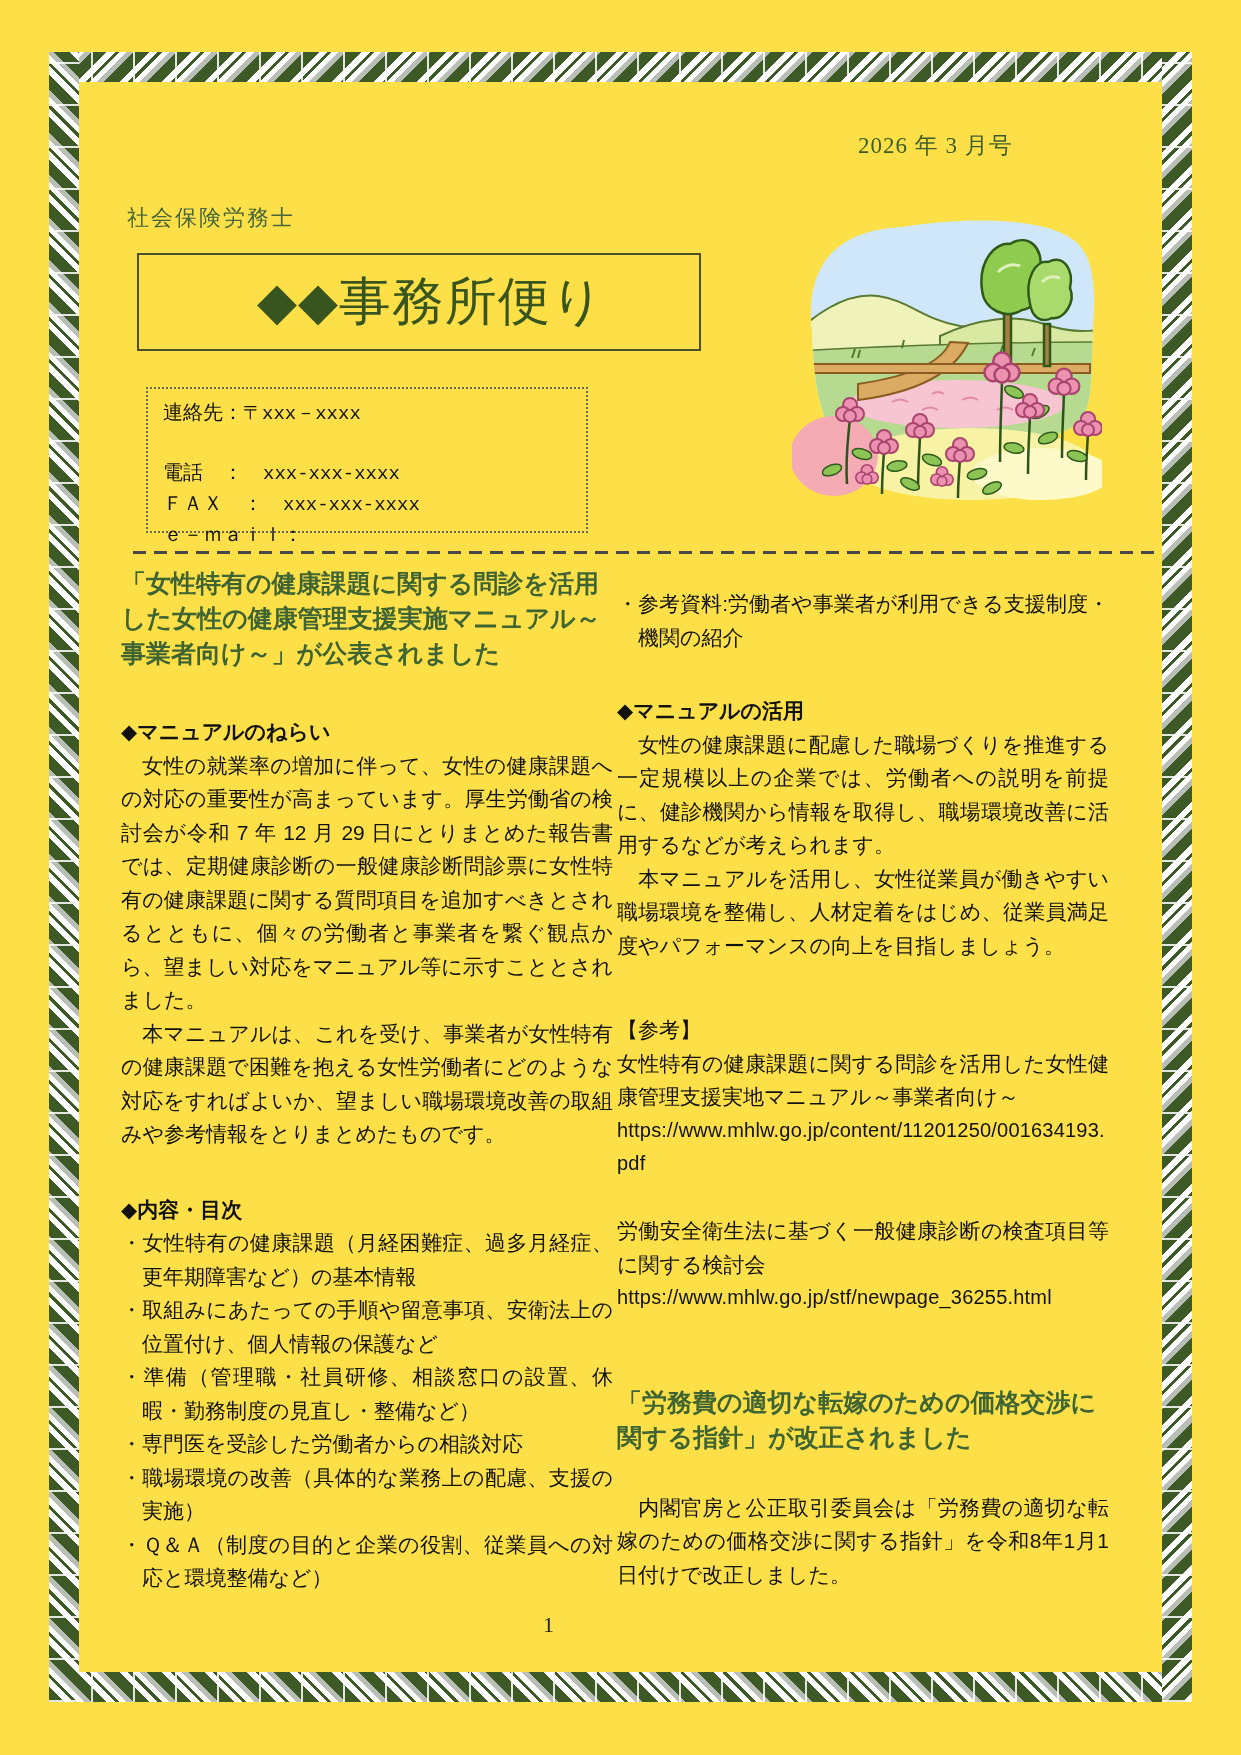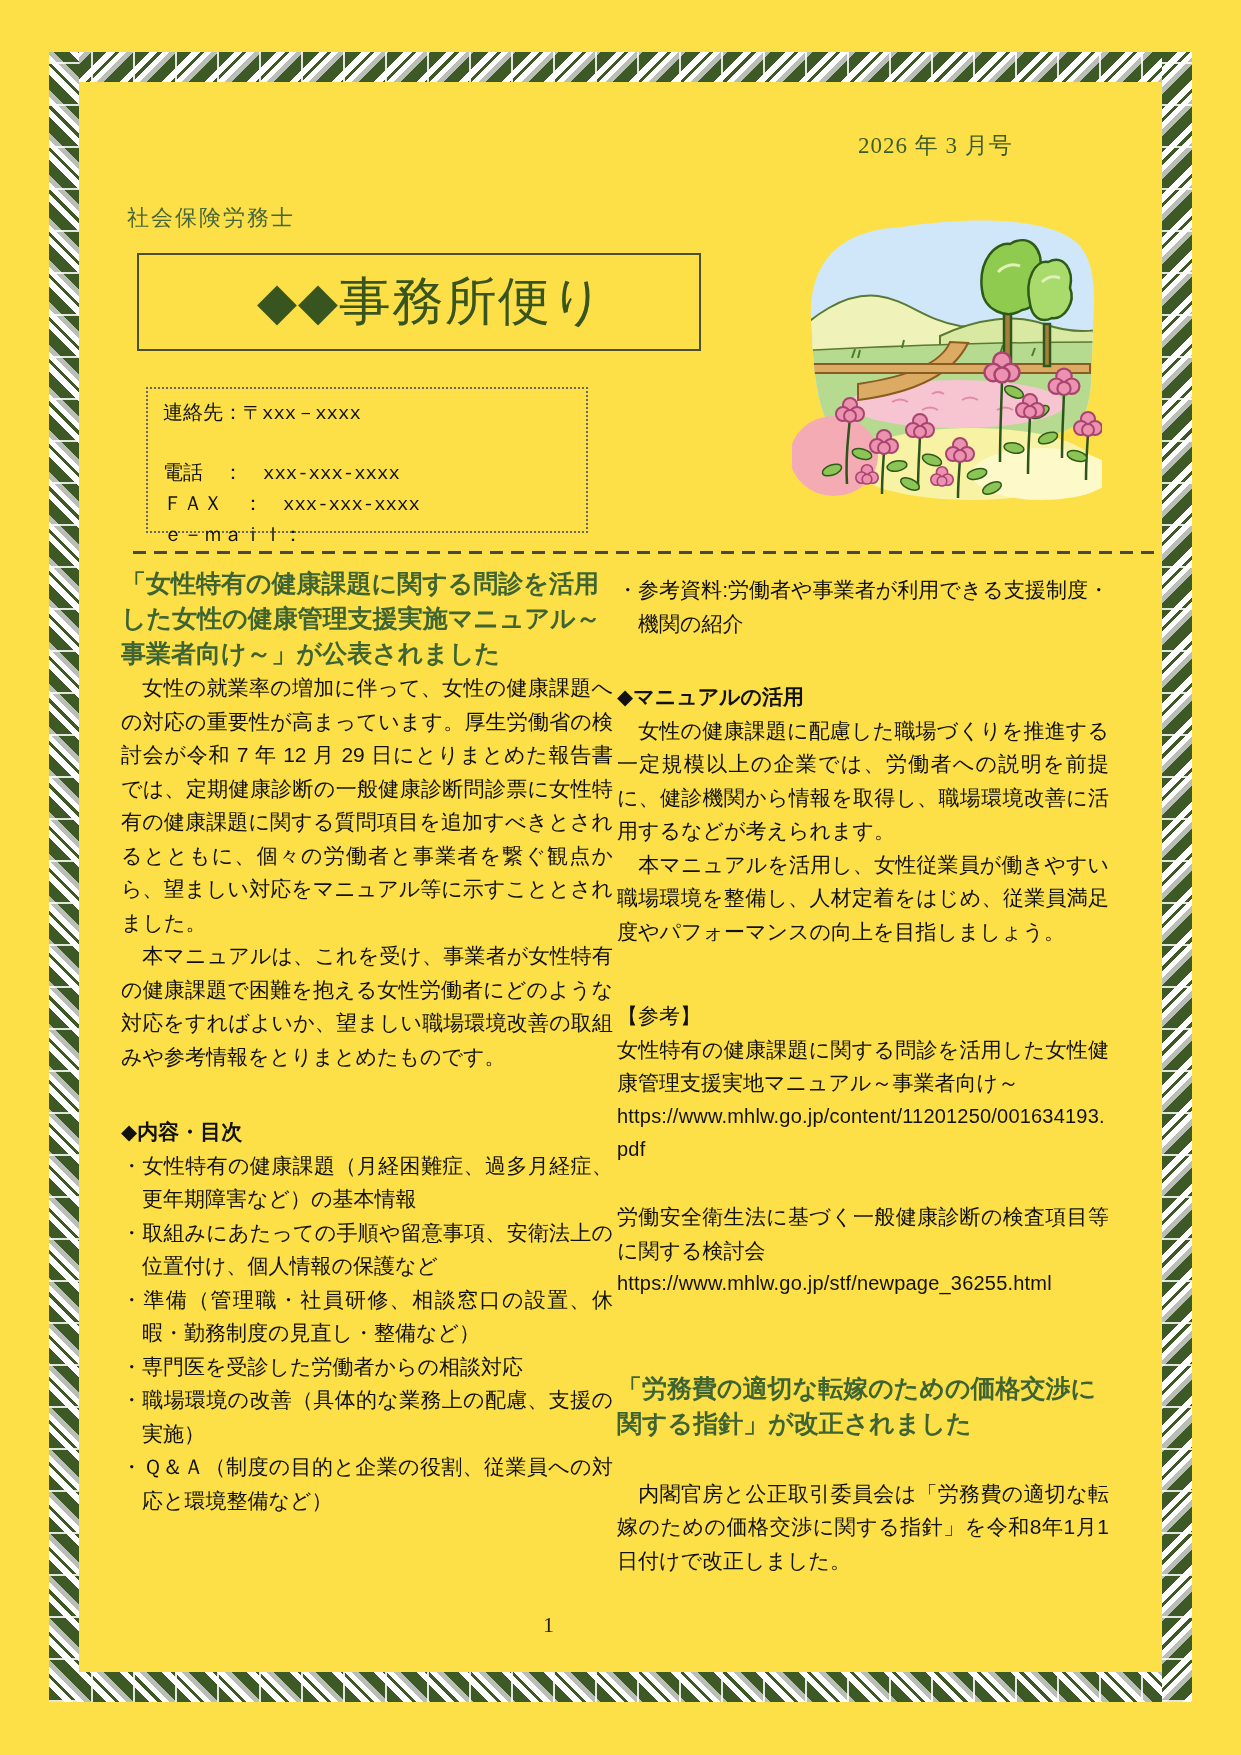--- a/index.html
+++ b/index.html
@@ -50,21 +50,21 @@
   
   .columns{position:absolute;left:121px;top:566px;width:1004px;display:flex;gap:4px;color:#111;}
   .col{width:492px;}
   .article-title{margin:0;font-size:25px;line-height:35px;font-weight:bold;color:#3e6434;}
   .sec-head{font-size:21px;line-height:33.5px;font-weight:bold;}
   .sec1{margin-top:44px;}
   .sec2{margin-top:42px;}
   .sec3{margin-top:40px;}
   .col p{margin:0;font-size:21px;line-height:33.5px;text-align:justify;}
   .toc-item{font-size:21px;line-height:33.5px;text-align:justify;padding-left:21px;text-indent:-21px;}
-  .ref-item{margin-top:7px;}
+  .ref-item{margin-top:21px;}
   .ref-head{font-size:21px;line-height:33.5px;margin-top:51px;}
   .ref-title{font-size:21px;line-height:33.5px;text-align:justify;}
   .ref-title.mt{margin-top:33.5px;}
   .url{font-size:20px;line-height:33.5px;word-break:break-all;letter-spacing:.2px;}
   .article-title.a2{margin-top:70px;}
   .a2p{margin-top:36px !important;}
 
   .page-num{position:absolute;left:543px;top:1612px;font-family:"Liberation Serif","DejaVu Serif",serif;
     font-size:22px;color:#222;}
 </style>
@@ -168,20 +168,21 @@
     <div class="c-line"><span>ＦＡＸ　：　</span><span class="mono">xxx-xxx-xxxx</span></div>
     <div class="c-line"><span>ｅ－ｍａｉｌ：</span></div>
   </div>
 
   <div class="separator"></div>
 
   <div class="columns">
 
     <div class="col">
       <h2 class="article-title">「女性特有の健康課題に関する問診を活用した女性の健康管理支援実施マニュアル～事業者向け～」が公表されました</h2>
+      <div class="sec-head sec1">◆マニュアルのねらい</div>
       <p>　女性の就業率の増加に伴って、女性の健康課題への対応の重要性が高まっています。厚生労働省の検討会が令和 7 年 12 月 29 日にとりまとめた報告書では、定期健康診断の一般健康診断問診票に女性特有の健康課題に関する質問項目を追加すべきとされるとともに、個々の労働者と事業者を繋ぐ観点から、望ましい対応をマニュアル等に示すこととされました。</p>
       <p>　本マニュアルは、これを受け、事業者が女性特有の健康課題で困難を抱える女性労働者にどのような対応をすればよいか、望ましい職場環境改善の取組みや参考情報をとりまとめたものです。</p>
       <div class="sec-head sec2">◆内容・目次</div>
       <div>
         <div class="toc-item">・女性特有の健康課題（月経困難症、過多月経症、更年期障害など）の基本情報</div>
         <div class="toc-item">・取組みにあたっての手順や留意事項、安衛法上の位置付け、個人情報の保護など</div>
         <div class="toc-item">・準備（管理職・社員研修、相談窓口の設置、休暇・勤務制度の見直し・整備など）</div>
         <div class="toc-item">・専門医を受診した労働者からの相談対応</div>
         <div class="toc-item">・職場環境の改善（具体的な業務上の配慮、支援の実施）</div>
         <div class="toc-item">・Ｑ＆Ａ（制度の目的と企業の役割、従業員への対応と環境整備など）</div>

